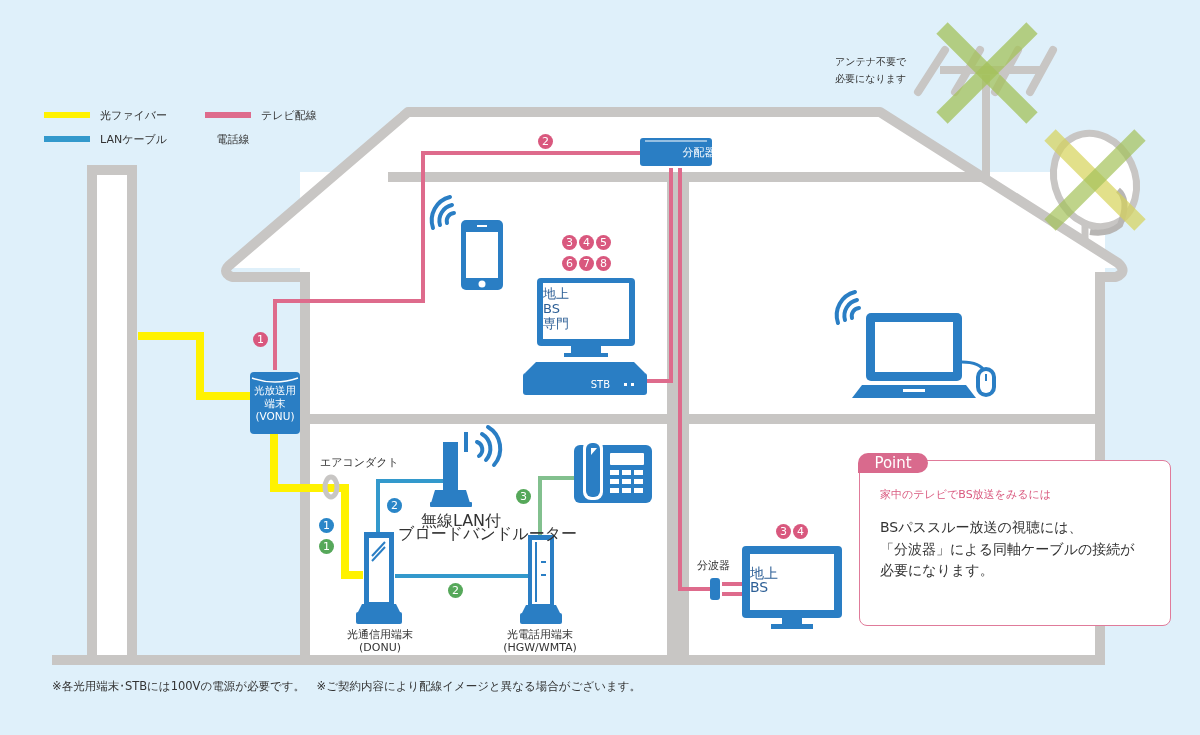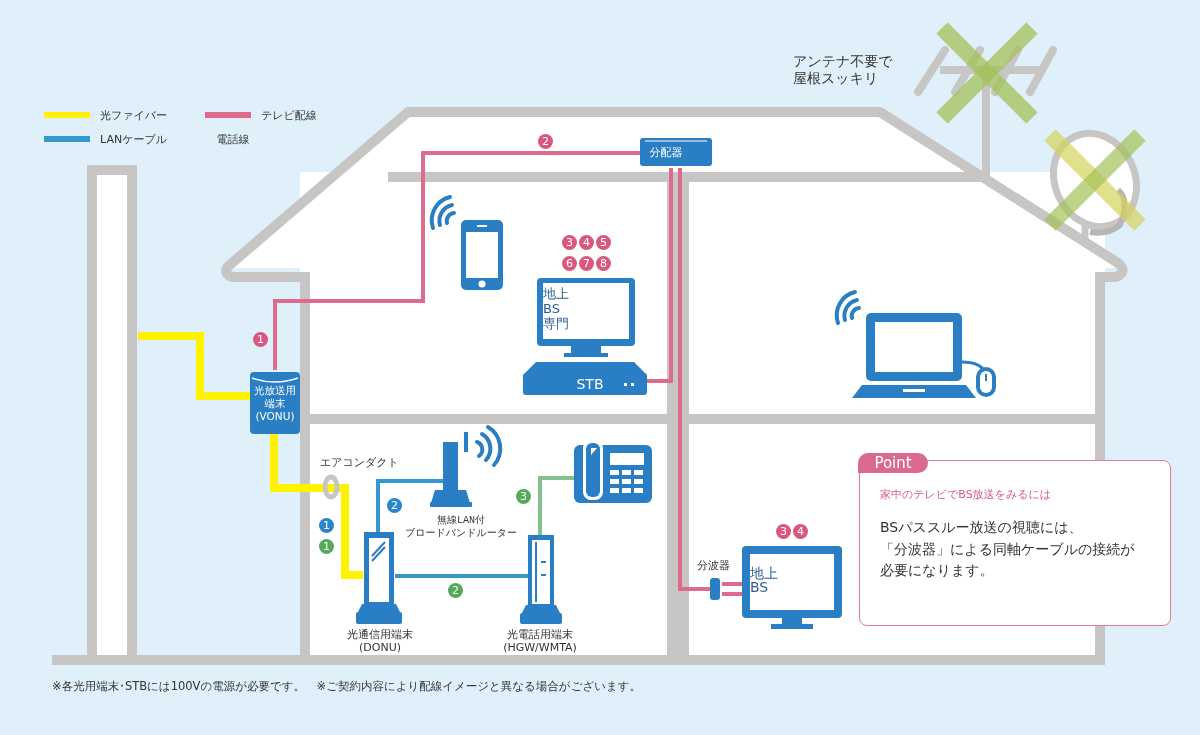--- a/index.html
+++ b/index.html
@@ -7,21 +7,21 @@
     width: 1200px; height: 735px; overflow: hidden;
     background: #dff0fa;
     font-family: "DejaVu Sans", "Liberation Sans", sans-serif;
     position: relative;
   }
   #stage { position: absolute; left: 0; top: 0; width: 1200px; height: 735px; }
   .legend { position: absolute; left: 44px; top: 108px; width: 280px; height: 40px; }
   .legend-item { position: absolute; height: 14px; display: flex; align-items: center; justify-content: space-between; }
   .legend-swatch { width: 46px; height: 6px; margin-right: 10px; }
   .legend-label { font-size: 11px; color: #333; white-space: nowrap; }
-  .antenna-note { position: absolute; left: 793px; top: 53px; font-size: 14px; line-height: 17px; color: #333; }
+  .antenna-note { position: absolute; left: 835px; top: 53px; font-size: 10px; line-height: 17px; color: #333; }
   .footer-note { position: absolute; left: 52px; top: 679px; font-size: 11.5px; color: #333; white-space: nowrap; }
   .point-box {
     position: absolute; left: 859px; top: 460px; width: 312px; height: 166px;
     border: 1.5px solid #e07b9a; border-radius: 8px; background: #fff; box-sizing: border-box;
   }
   .point-tag {
     position: absolute; left: -2px; top: -8px; width: 70px; height: 20px;
     background: #d96a8d; color: #fff; font-size: 15px; line-height: 20px; text-align: center;
     border-radius: 10px 10px 10px 0;
   }
@@ -238,56 +238,56 @@
       <span class="legend-label">LANケーブル</span>
     </div>
     <div class="legend-item" style="left:161px; top:24px;flex-direction:column;">
       <div class="legend-swatch" style="background:#82c08e;"></div>
       <span class="legend-label">電話線</span>
     </div>
   </div>
 
   <div class="antenna-note">
     <div>アンテナ不要で</div>
-    <div>屋根スッキリ</div>
+    <div>必要になります</div>
   </div>
 
   <div class="dev-text" style="left:250px; top:384px; width:50px; font-size:10.5px; line-height:13px;">
     <div>光放送用</div>
     <div>端末</div>
     <div>(VONU)</div>
   </div>
 
-  <div class="dev-text" style="left:640px; top:145px; width:52px; font-size:11px; line-height:16px;">分配器</div>
+  <div class="dev-text" style="left:640px; top:145px; width:52px; font-size:11px; line-height:16px;padding-left:33px;">分配器</div>
 
   <div class="screen-text" style="left:543px; top:286px; width:86px; font-size:13px; line-height:15px;">
     <div>地上</div>
     <div>BS</div>
     <div>専門</div>
   </div>
-  <div class="dev-text" style="left:570px; top:376px; width:40px; font-size:14px; line-height:17px;">STB</div>
+  <div class="dev-text" style="left:570px; top:376px; width:40px; font-size:10px; line-height:17px;text-align:right;">STB</div>
 
   <div class="badge pink" style="left:562px; top:235px;">3</div>
   <div class="badge pink" style="left:579px; top:235px;">4</div>
   <div class="badge pink" style="left:596px; top:235px;">5</div>
   <div class="badge pink" style="left:562px; top:256px;">6</div>
   <div class="badge pink" style="left:579px; top:256px;">7</div>
   <div class="badge pink" style="left:596px; top:256px;">8</div>
 
   <div class="badge pink" style="left:253px; top:332px;">1</div>
   <div class="badge pink" style="left:538px; top:134px;">2</div>
   <div class="badge blue" style="left:319px; top:518px;">1</div>
   <div class="badge green" style="left:319px; top:539px;">1</div>
   <div class="badge blue" style="left:387px; top:498px;">2</div>
   <div class="badge green" style="left:448px; top:583px;">2</div>
   <div class="badge green" style="left:516px; top:489px;">3</div>
 
   <div class="label" style="left:320px; top:456px;">エアコンダクト</div>
 
-  <div class="label" style="left:398px; top:514px; width:126px; font-size:10px;font-family:Liberation Mono, monospace;">
+  <div class="label" style="left:398px; top:514px; width:126px; font-size:16px;">
     <div>無線LAN付</div>
     <div>ブロードバンドルーター</div>
   </div>
 
   <div class="label" style="left:330px; top:628px; width:100px;">
     <div>光通信用端末</div>
     <div>(DONU)</div>
   </div>
 
   <div class="label" style="left:484px; top:628px; width:112px;">

